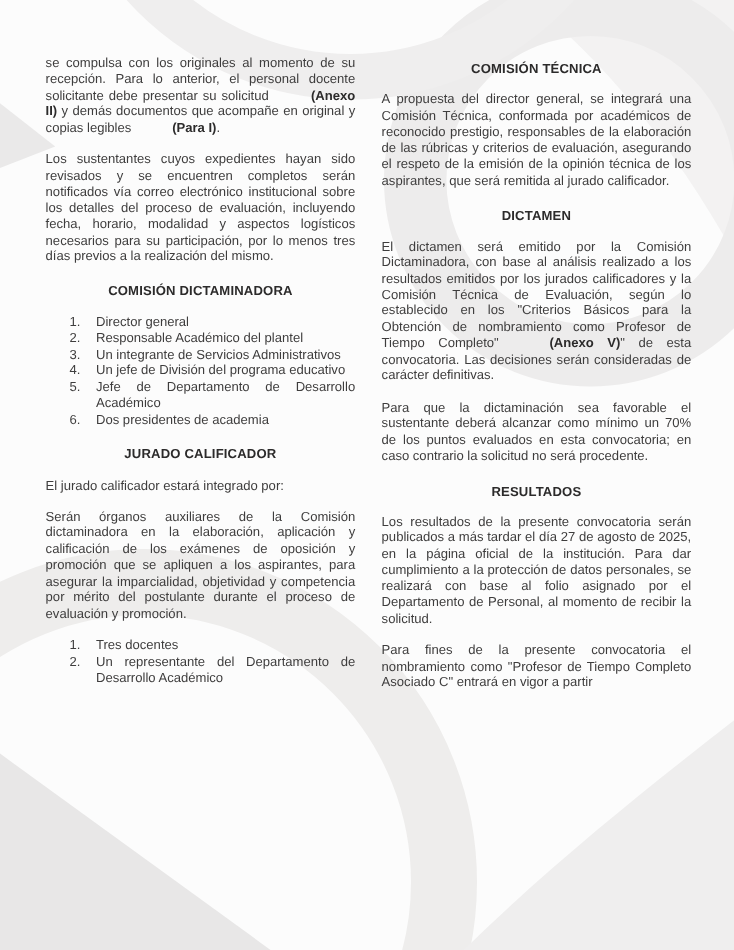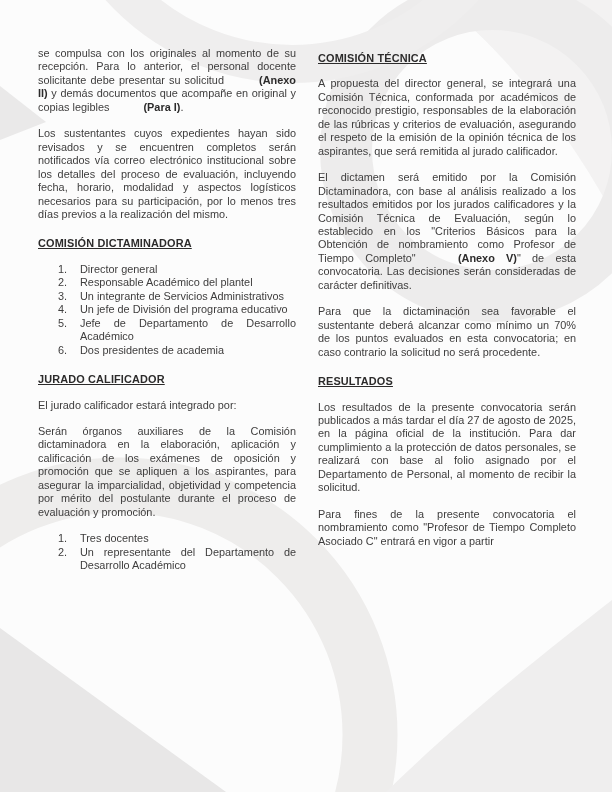--- a/index.html
+++ b/index.html
@@ -14,23 +14,23 @@
   .wm{position:absolute;top:0;left:0;z-index:0;}
   .col{
     position:absolute;top:47px;width:258px;z-index:1;
     font-size:10.9px;line-height:13.45px;
     text-align:justify;
   }
   .col-left{left:38px;}
   .col-right{left:318px;}
   .para{margin:0 0 13px 0;}
   .heading{
-    font-weight:bold;color:#2c2b2b;
+    text-align:center;font-weight:bold;color:#2c2b2b;
     font-size:10.9px;line-height:13.45px;
-    margin:16px 0 12px 0;letter-spacing:0.15px;text-decoration:underline;
+    margin:16px 0 12px 0;letter-spacing:0.15px;
   }
   .col .heading:first-child{margin-top:5px;}
   .b{font-weight:bold;color:#2c2b2b;margin-left:31px;}
   .olist{margin:0 0 13px 0;padding-left:20px;}
   .li{display:flex;}
   .li-num{flex:none;width:22px;}
   .li-text{flex:1;text-align:justify;}
 </style>
 </head>
 <body>
@@ -101,20 +101,21 @@
     </div>
 
   </div>
 
   <div class="col col-right">
 
     <div class="heading">COMISIÓN TÉCNICA</div>
 
     <p class="para">A propuesta del director general, se integrará una Comisión Técnica, conformada por académicos de reconocido prestigio, responsables de la elaboración de las rúbricas y criterios de evaluación, asegurando el respeto de la emisión de la opinión técnica de los aspirantes, que será remitida al jurado calificador.</p>
 
+    <div class="heading">DICTAMEN</div>
 
     <p class="para"><span>El dictamen será emitido por la Comisión Dictaminadora, con base al análisis realizado a los resultados emitidos por los jurados calificadores y la Comisión Técnica de Evaluación, según lo establecido en los "Criterios Básicos para la Obtención de nombramiento como Profesor de Tiempo Completo" </span><span class="b">(Anexo V)</span><span>" de esta convocatoria. Las decisiones serán consideradas de carácter definitivas.</span></p>
 
     <p class="para">Para que la dictaminación sea favorable el sustentante deberá alcanzar como mínimo un 70% de los puntos evaluados en esta convocatoria; en caso contrario la solicitud no será procedente.</p>
 
     <div class="heading">RESULTADOS</div>
 
     <p class="para">Los resultados de la presente convocatoria serán publicados a más tardar el día 27 de agosto de 2025, en la página oficial de la institución. Para dar cumplimiento a la protección de datos personales, se realizará con base al folio asignado por el Departamento de Personal, al momento de recibir la solicitud.</p>
 
 

